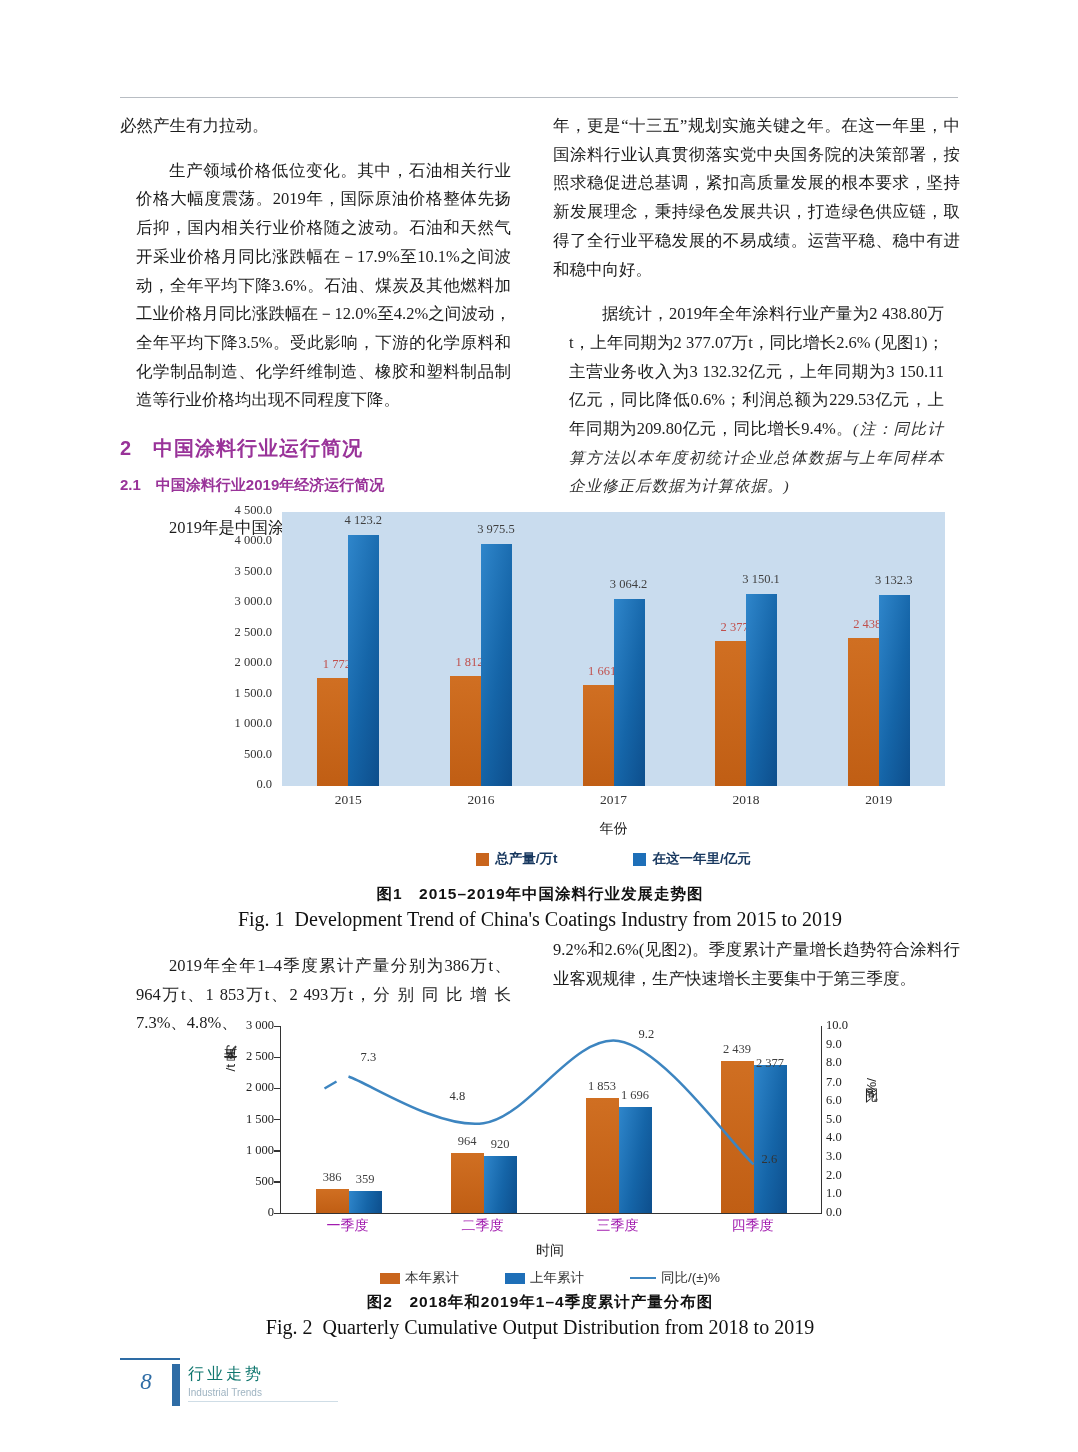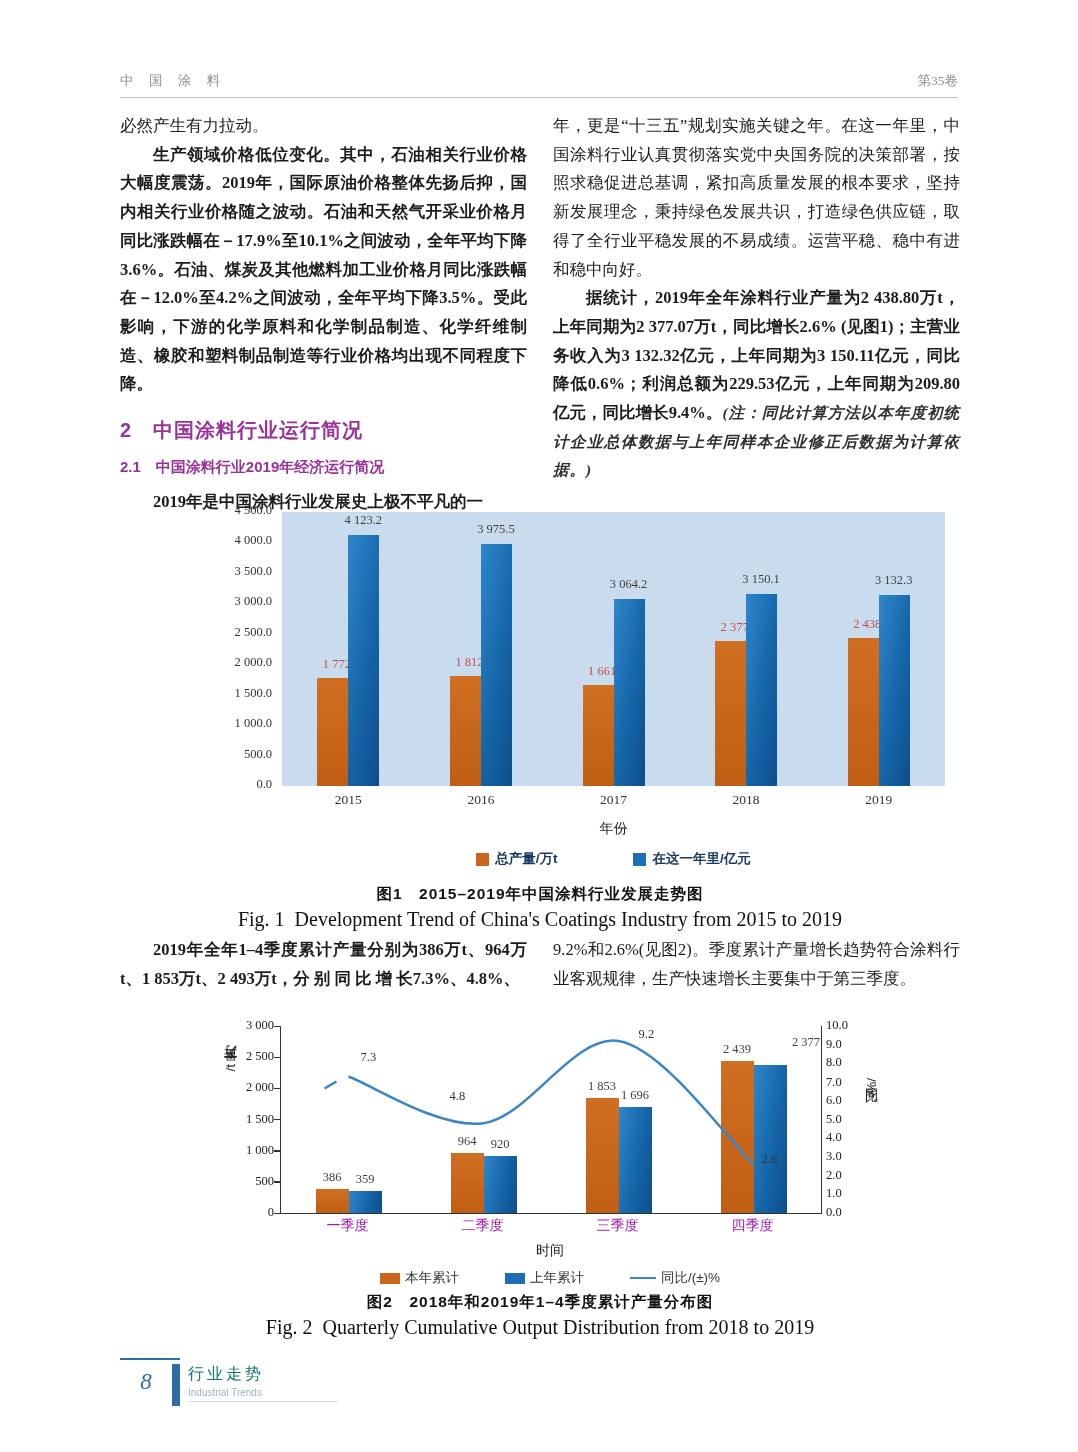--- a/index.html
+++ b/index.html
@@ -8,21 +8,21 @@
   
   .hdr{position:absolute;top:72px;left:120px;right:120px;display:flex;justify-content:space-between;
        font-size:13.5px;color:#8a9099;}
   .hdr .jt{letter-spacing:6px;}
   .hdr-rule{position:absolute;top:97px;left:120px;right:120px;border-top:1px solid #b8bdc3;}
   
   .cols{position:absolute;left:120px;width:840px;display:flex;gap:26px;}
   .top-cols{top:112px;}
   .mid-cols{top:936px;}
   .col{width:407px;font-size:16.5px;line-height:1.74;text-align:justify;color:#1c1c1c;}
-  .indent{text-indent:2em;margin:0;font-weight:bold;}
+  .indent{text-indent:2em;margin:16px;}
   p{margin:0;}
   .h2{font-family:"Liberation Sans","DejaVu Sans",sans-serif;color:#993399;font-size:20px;
       font-weight:bold;margin:14px 0 6px;letter-spacing:1px;}
   .h21{font-family:"Liberation Sans","DejaVu Sans",sans-serif;color:#993399;font-size:15px;
       font-weight:bold;margin:2px 0 8px;}
   .note{font-style:italic;font-size:15.5px;color:#2f2f2f;letter-spacing:1px;}
   
   .chart{position:absolute;font-family:"Liberation Sans","DejaVu Sans",sans-serif;}
   .num{font-family:"Liberation Serif","DejaVu Serif",serif;}
   .bar{position:absolute;bottom:0;}
@@ -73,24 +73,20 @@
   .f-labels{margin-left:8px;padding-top:6px;}
   .f-zh{font-family:"Liberation Sans","DejaVu Sans",sans-serif;font-size:16px;color:#0f766e;letter-spacing:3px;}
   .f-en{font-family:"Liberation Sans","DejaVu Sans",sans-serif;font-size:10px;color:#9fb4c2;
         border-bottom:1px solid #cfdde6;padding-bottom:3px;margin-top:2px;width:150px;}
 </style>
 </head>
 <body>
 
 <div class="page">
 
-  <div class="hdr">
-    <span class="jt">中 国 涂 料</span>
-    <span>第35卷</span>
-  </div>
   <div class="hdr-rule"></div>
 
   <div class="cols top-cols">
     <div class="col">
       <p>必然产生有力拉动。</p>
       <p class="indent">生产领域价格低位变化。其中，石油相关行业价格大幅度震荡。2019年，国际原油价格整体先扬后抑，国内相关行业价格随之波动。石油和天然气开采业价格月同比涨跌幅在－17.9%至10.1%之间波动，全年平均下降3.6%。石油、煤炭及其他燃料加工业价格月同比涨跌幅在－12.0%至4.2%之间波动，全年平均下降3.5%。受此影响，下游的化学原料和化学制品制造、化学纤维制造、橡胶和塑料制品制造等行业价格均出现不同程度下降。</p>
       <div class="h2">2　中国涂料行业运行简况</div>
       <div class="h21">2.1　中国涂料行业2019年经济运行简况</div>
       <p class="indent">2019年是中国涂料行业发展史上极不平凡的一</p>
     </div>
@@ -196,21 +192,21 @@
         <div class="bar blue" style="left: 202.5px; width: 33px; height: 57.3467px;"></div>
         <div class="lbl dark num" style="left: 186px; bottom: 64.0893px; transform: translateX(-50%); z-index: 3;">964</div>
         <div class="lbl dark num" style="left: 219px; bottom: 61.3467px; transform: translateX(-50%); z-index: 3;">920</div>
         <div class="bar orange" style="left: 304.5px; width: 33px; height: 115.504px;"></div>
         <div class="bar blue" style="left: 337.5px; width: 33px; height: 105.717px;"></div>
         <div class="lbl dark num" style="left: 321px; bottom: 119.504px; transform: translateX(-50%); z-index: 3;">1 853</div>
         <div class="lbl dark num" style="left: 354px; bottom: 109.717px; transform: translateX(-50%); z-index: 3;">1 696</div>
         <div class="bar orange" style="left: 439.5px; width: 33px; height: 152.031px;"></div>
         <div class="bar blue" style="left: 472.5px; width: 33px; height: 148.166px;"></div>
         <div class="lbl dark num" style="left: 456px; bottom: 156.031px; transform: translateX(-50%); z-index: 3;">2 439</div>
-        <div class="lbl dark num" style="left: 489px; bottom: 163px; transform: translateX(-50%); z-index: 3; margin-left: 36px;">2 377</div>
+        <div class="lbl dark num" style="left: 489px; bottom: 142px; transform: translateX(-50%); z-index: 3;">2 377</div>
         <svg width="540" height="187" style="position:absolute;left:0;top:0;overflow:visible;z-index:3;">
           <path d="M 43.5,62.49000000000001 L 55.5,55.49000000000001" stroke="#3d85c0" stroke-width="2.5" fill="none"></path>
           <path d="M 67.5,50.49000000000001 C 90,58.28166666666667 157.5,103.16166666666668 202.5,97.24000000000001 C 247.5,91.31833333333334 292.5,8.103333333333342 337.5,14.960000000000008 C 382.5,21.816666666666674 450,117.81 472.5,138.38" stroke="#3d85c0" stroke-width="2.5" fill="none"></path>
         </svg>
         <div class="c2-line-lbl num" style="left: 79.5px; top: 24.49px;">7.3</div>
         <div class="c2-line-lbl num" style="left: 168.5px; top: 63.24px;">4.8</div>
         <div class="c2-line-lbl num" style="left: 357.5px; top: 0.96px;">9.2</div>
         <div class="c2-line-lbl num" style="left: 480.5px; top: 126.38px;">2.6</div>
       </div>
     <div style="position:absolute;left:596px;top:0;width:38px;height:187px;" id="c2yr">

